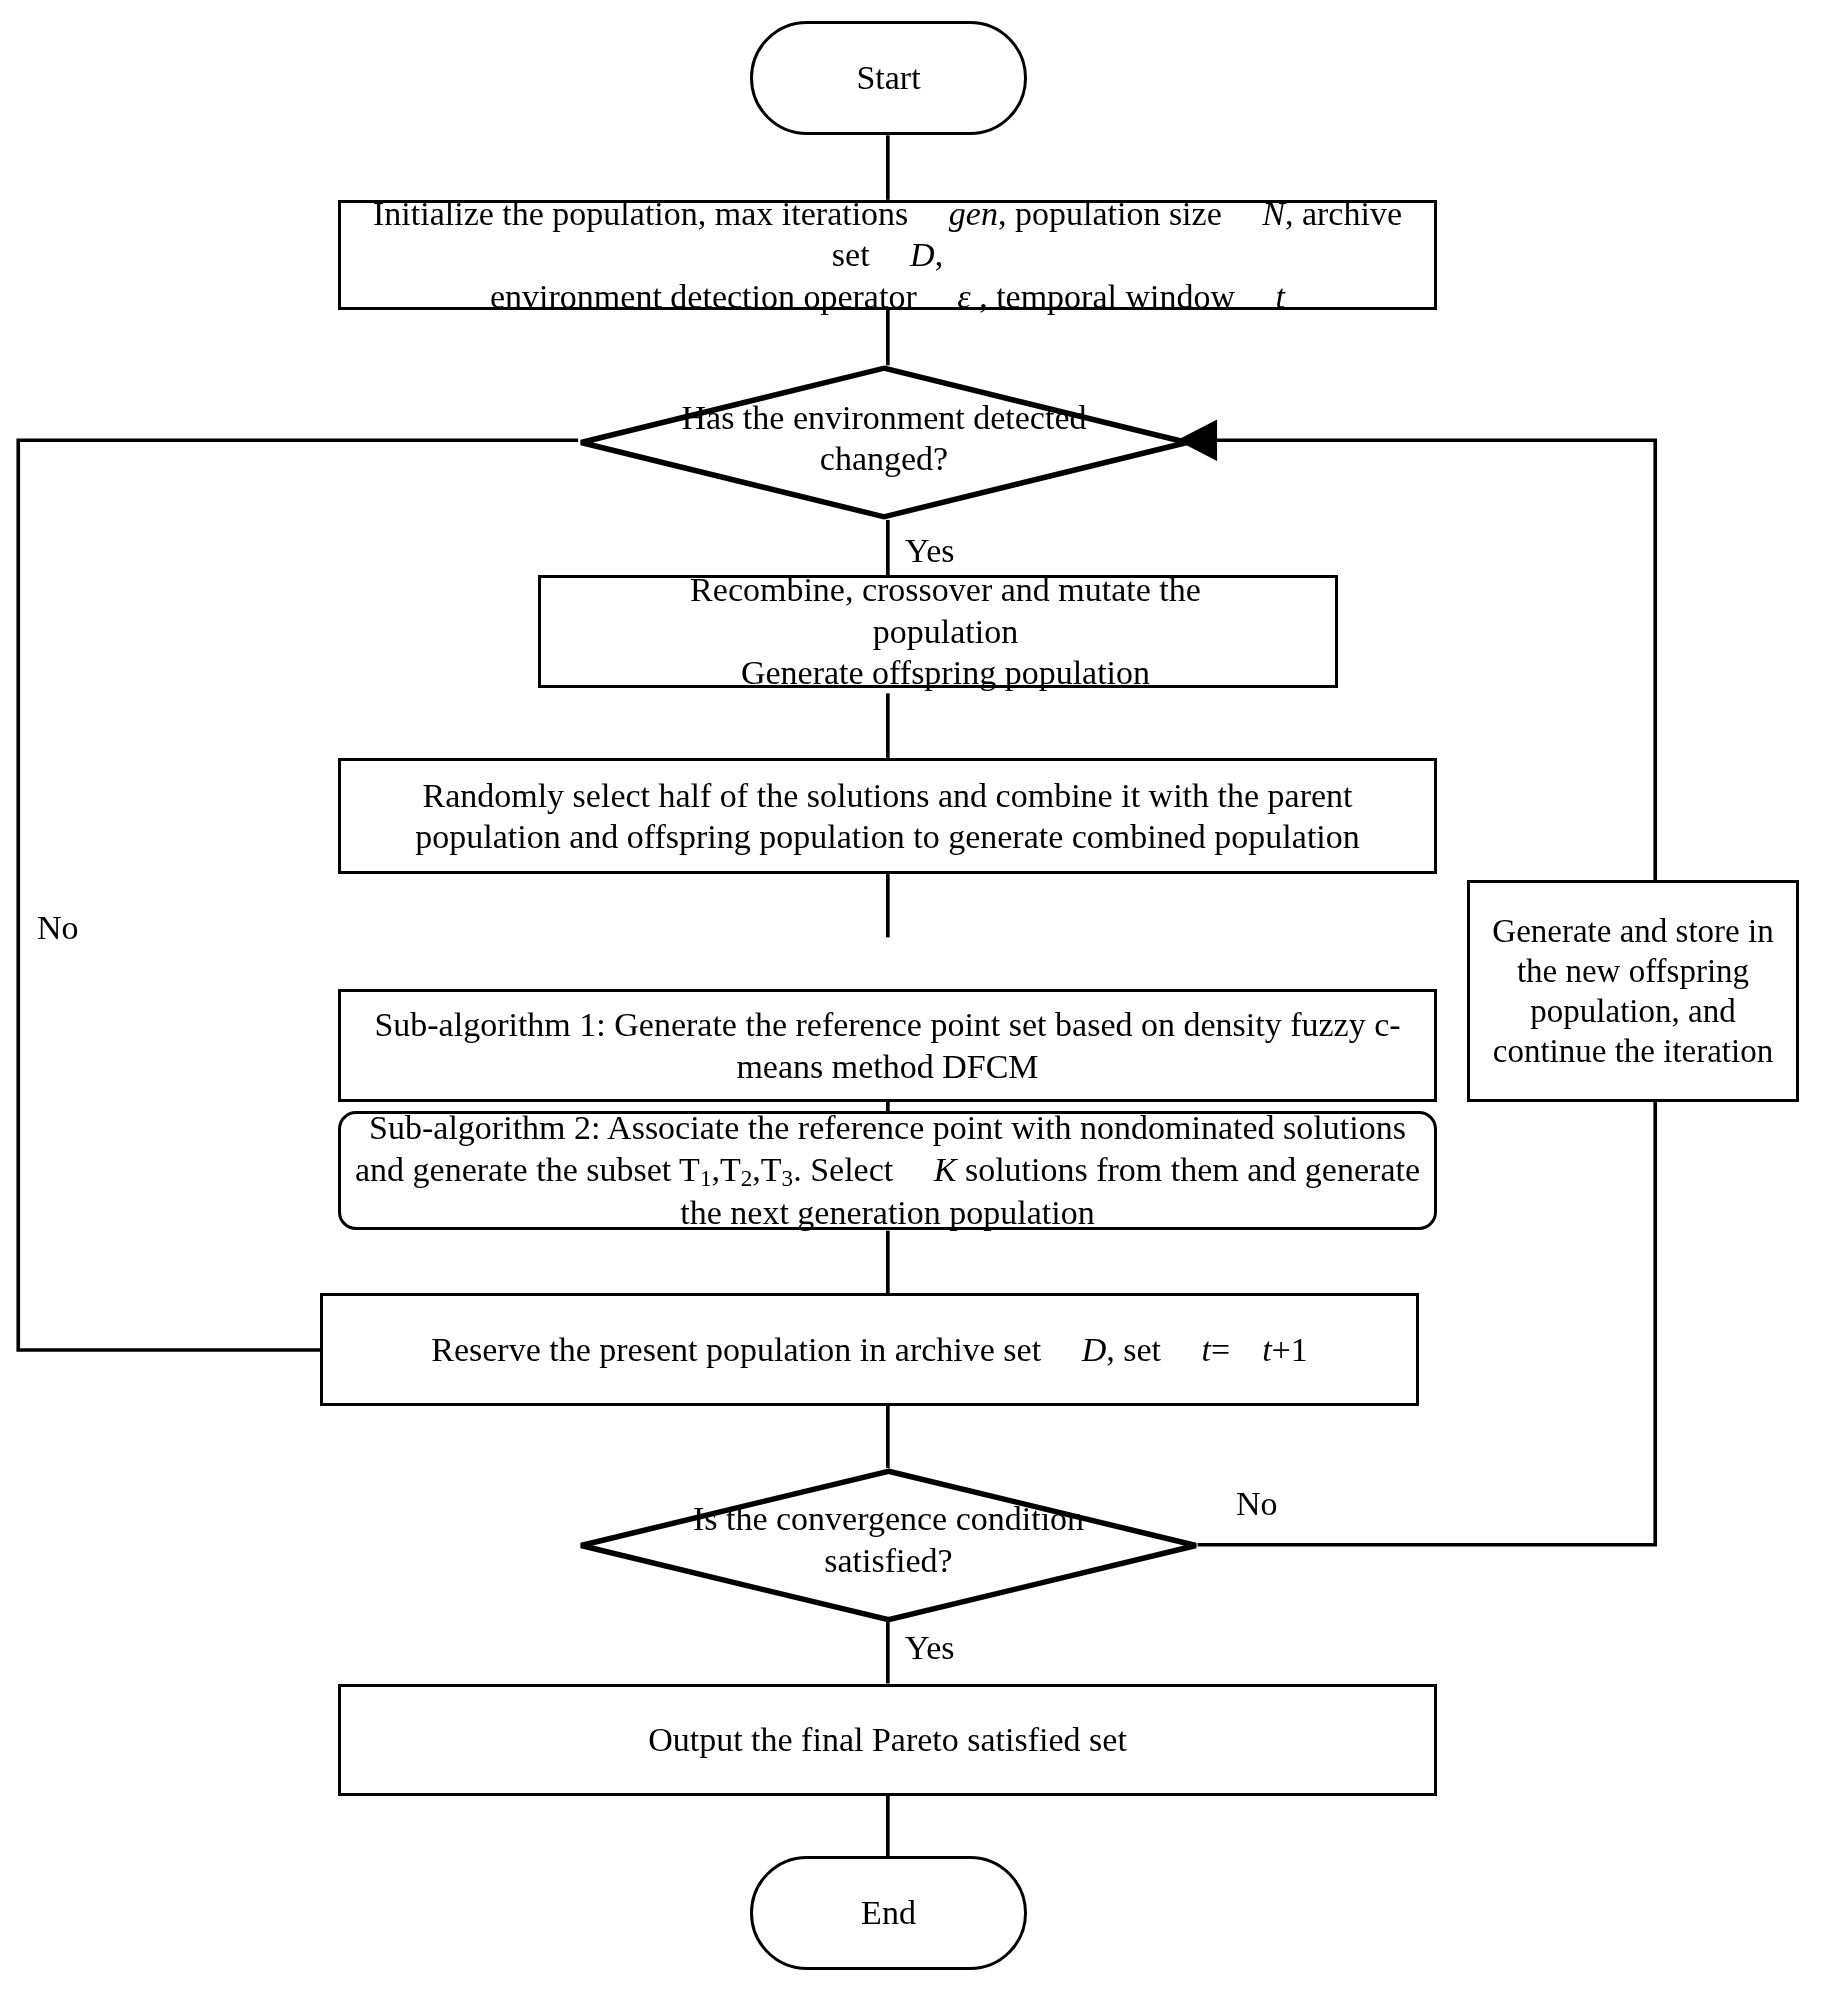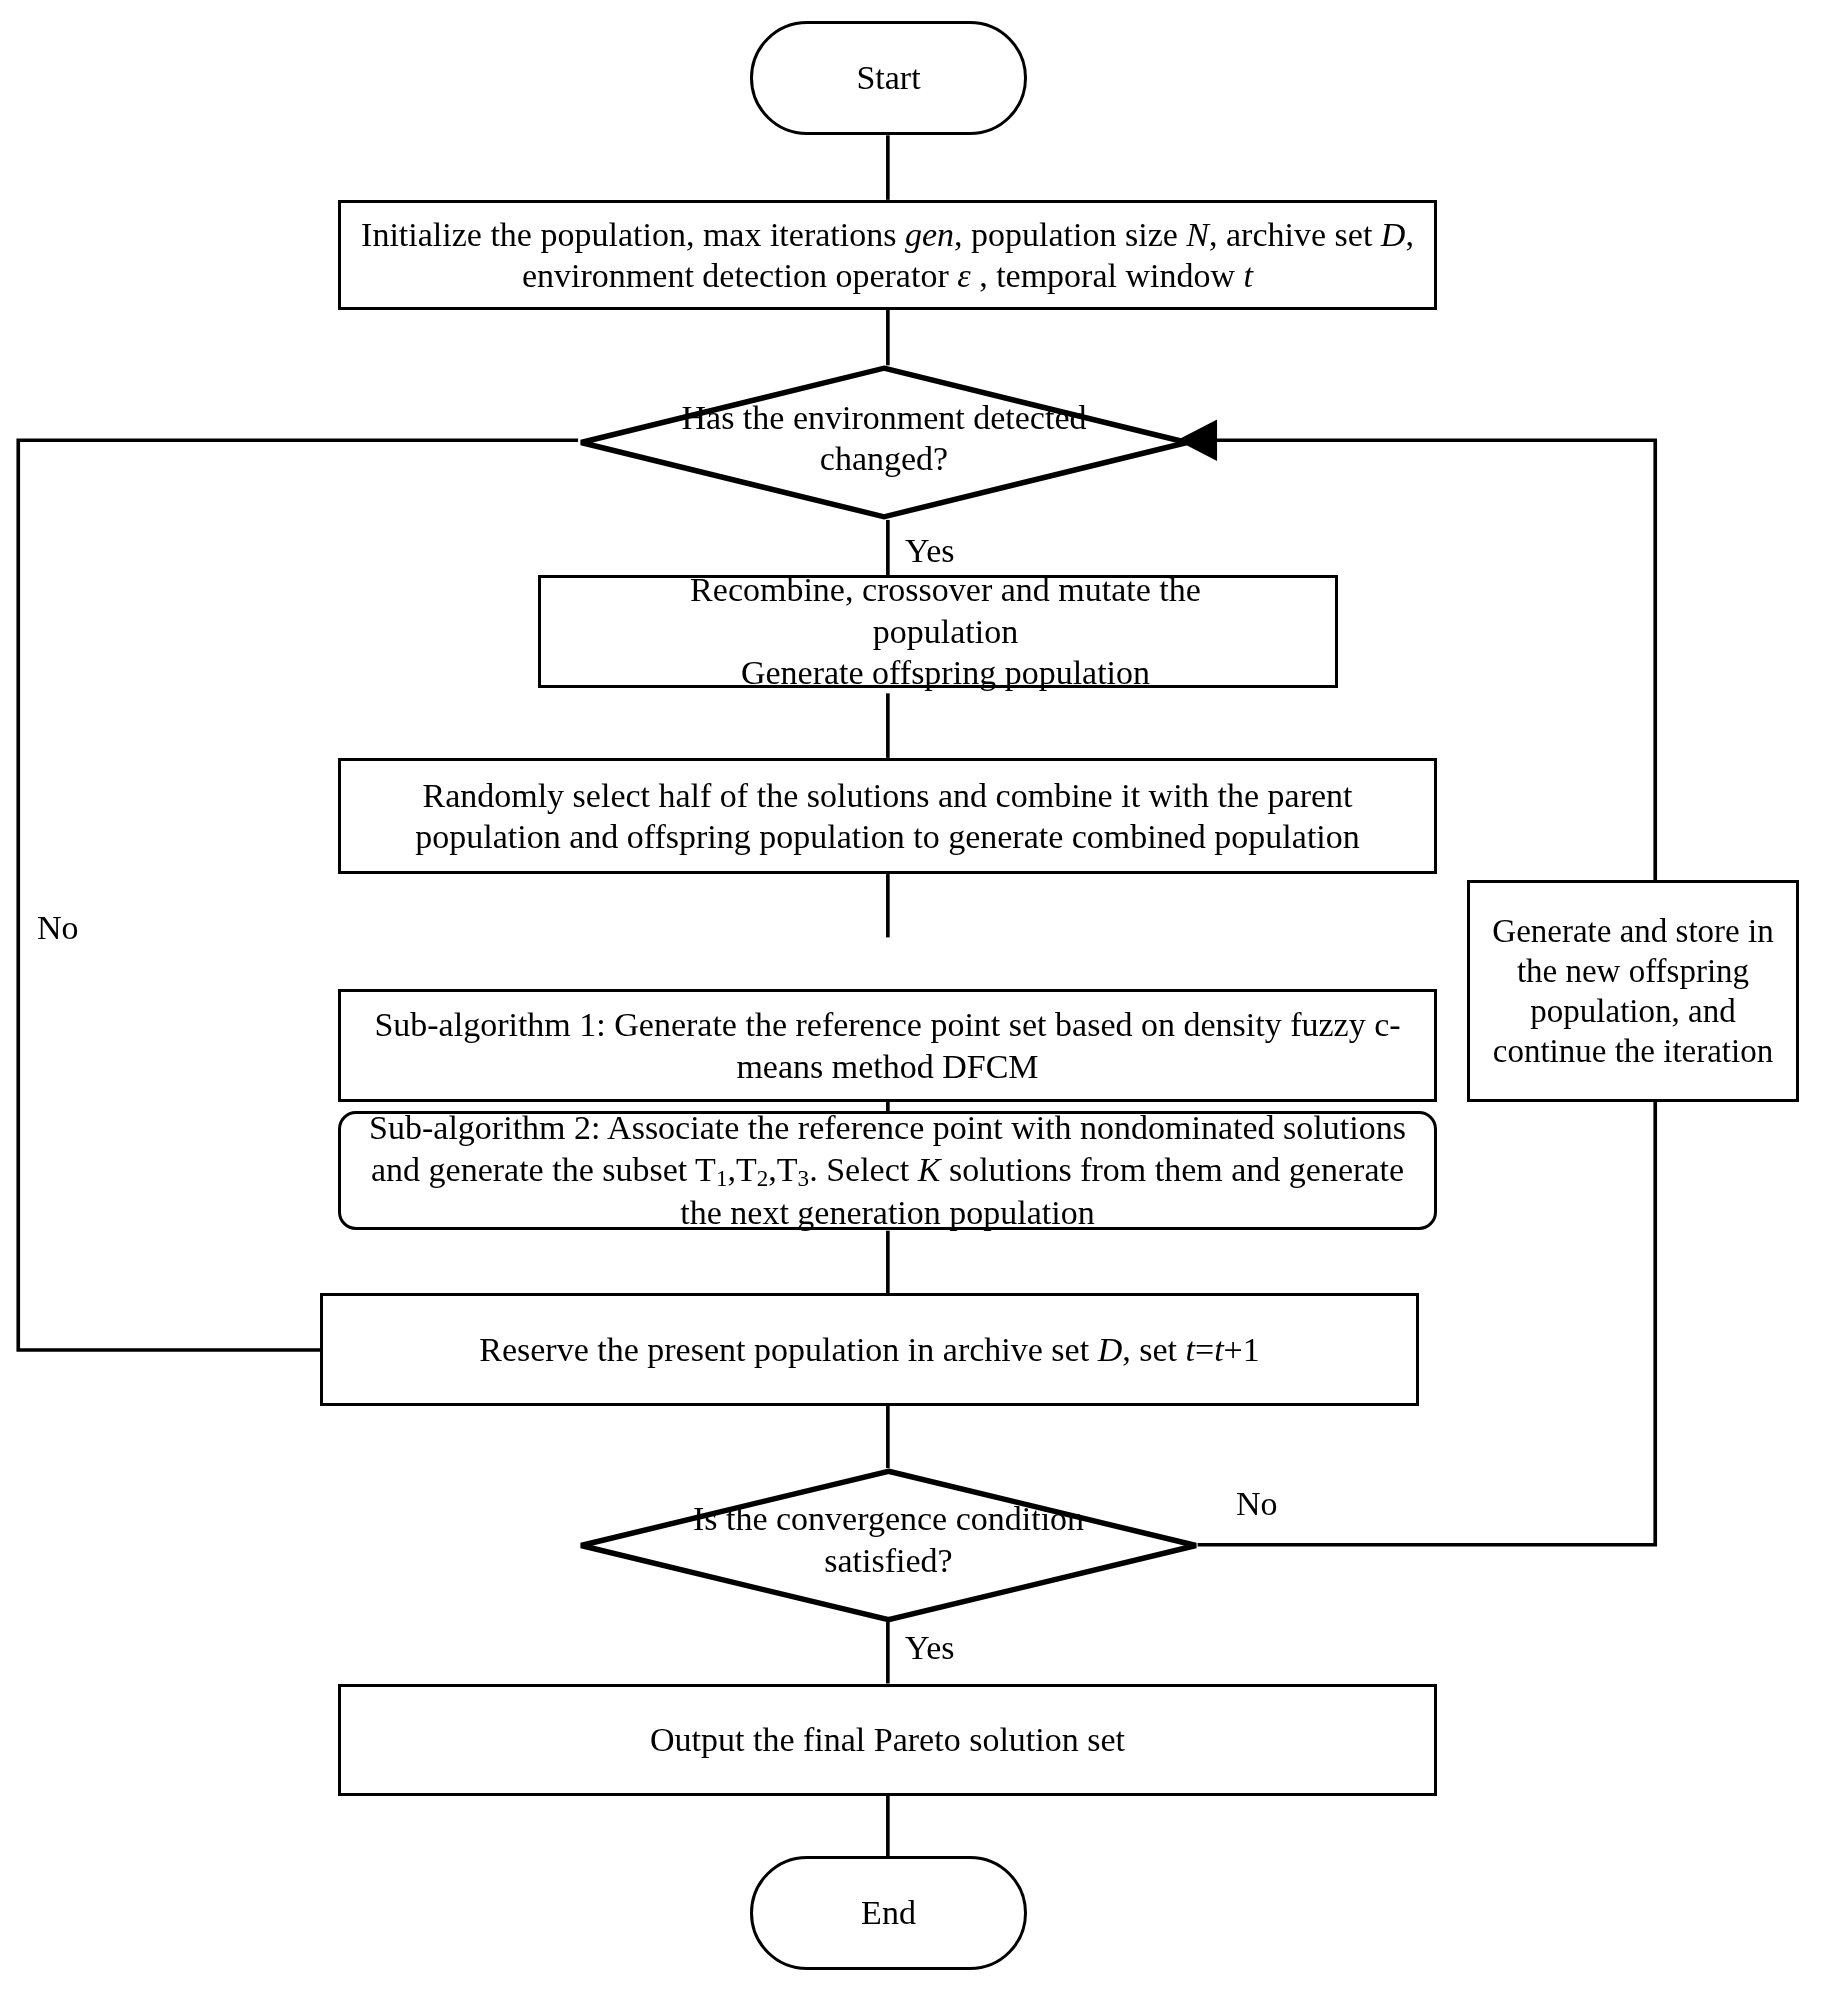--- a/index.html
+++ b/index.html
@@ -62,20 +62,21 @@
     pointer-events: none;
   }
   .edge-label {
     position: absolute;
     font-size: 34px;
     line-height: 1;
     white-space: nowrap;
   }
   i.mathvar {
     font-style: italic;
+    margin-left: 32px;
   }
   sub {
     font-size: 0.68em;
     vertical-align: -0.22em;
   }
 </style>
 </head>
 <body>
 
 <div id="canvas">
@@ -161,21 +162,21 @@
     </svg>
     <div class="decision-label" style="top:30px;">Is the convergence condition</div>
     <div class="decision-label" style="top:72px;">satisfied?</div>
   </div>
 
   <div class="edge-label" style="left:1236px; top:1487px;">No</div>
 
   <div class="edge-label" style="left:905px; top:1631px;">Yes</div>
 
   <div class="node process" style="left:338px; top:1684px; width:1099px; height:112px;">
-    <span class="inner">Output the final Pareto solution set</span>
+    <span class="inner">Output the final Pareto satisfied set</span>
   </div>
 
   <div class="node terminator" style="left:750px; top:1856px; width:277px; height:114px;">
     <span class="inner">End</span>
   </div>
 
 </div>
 
 
 </body></html>

